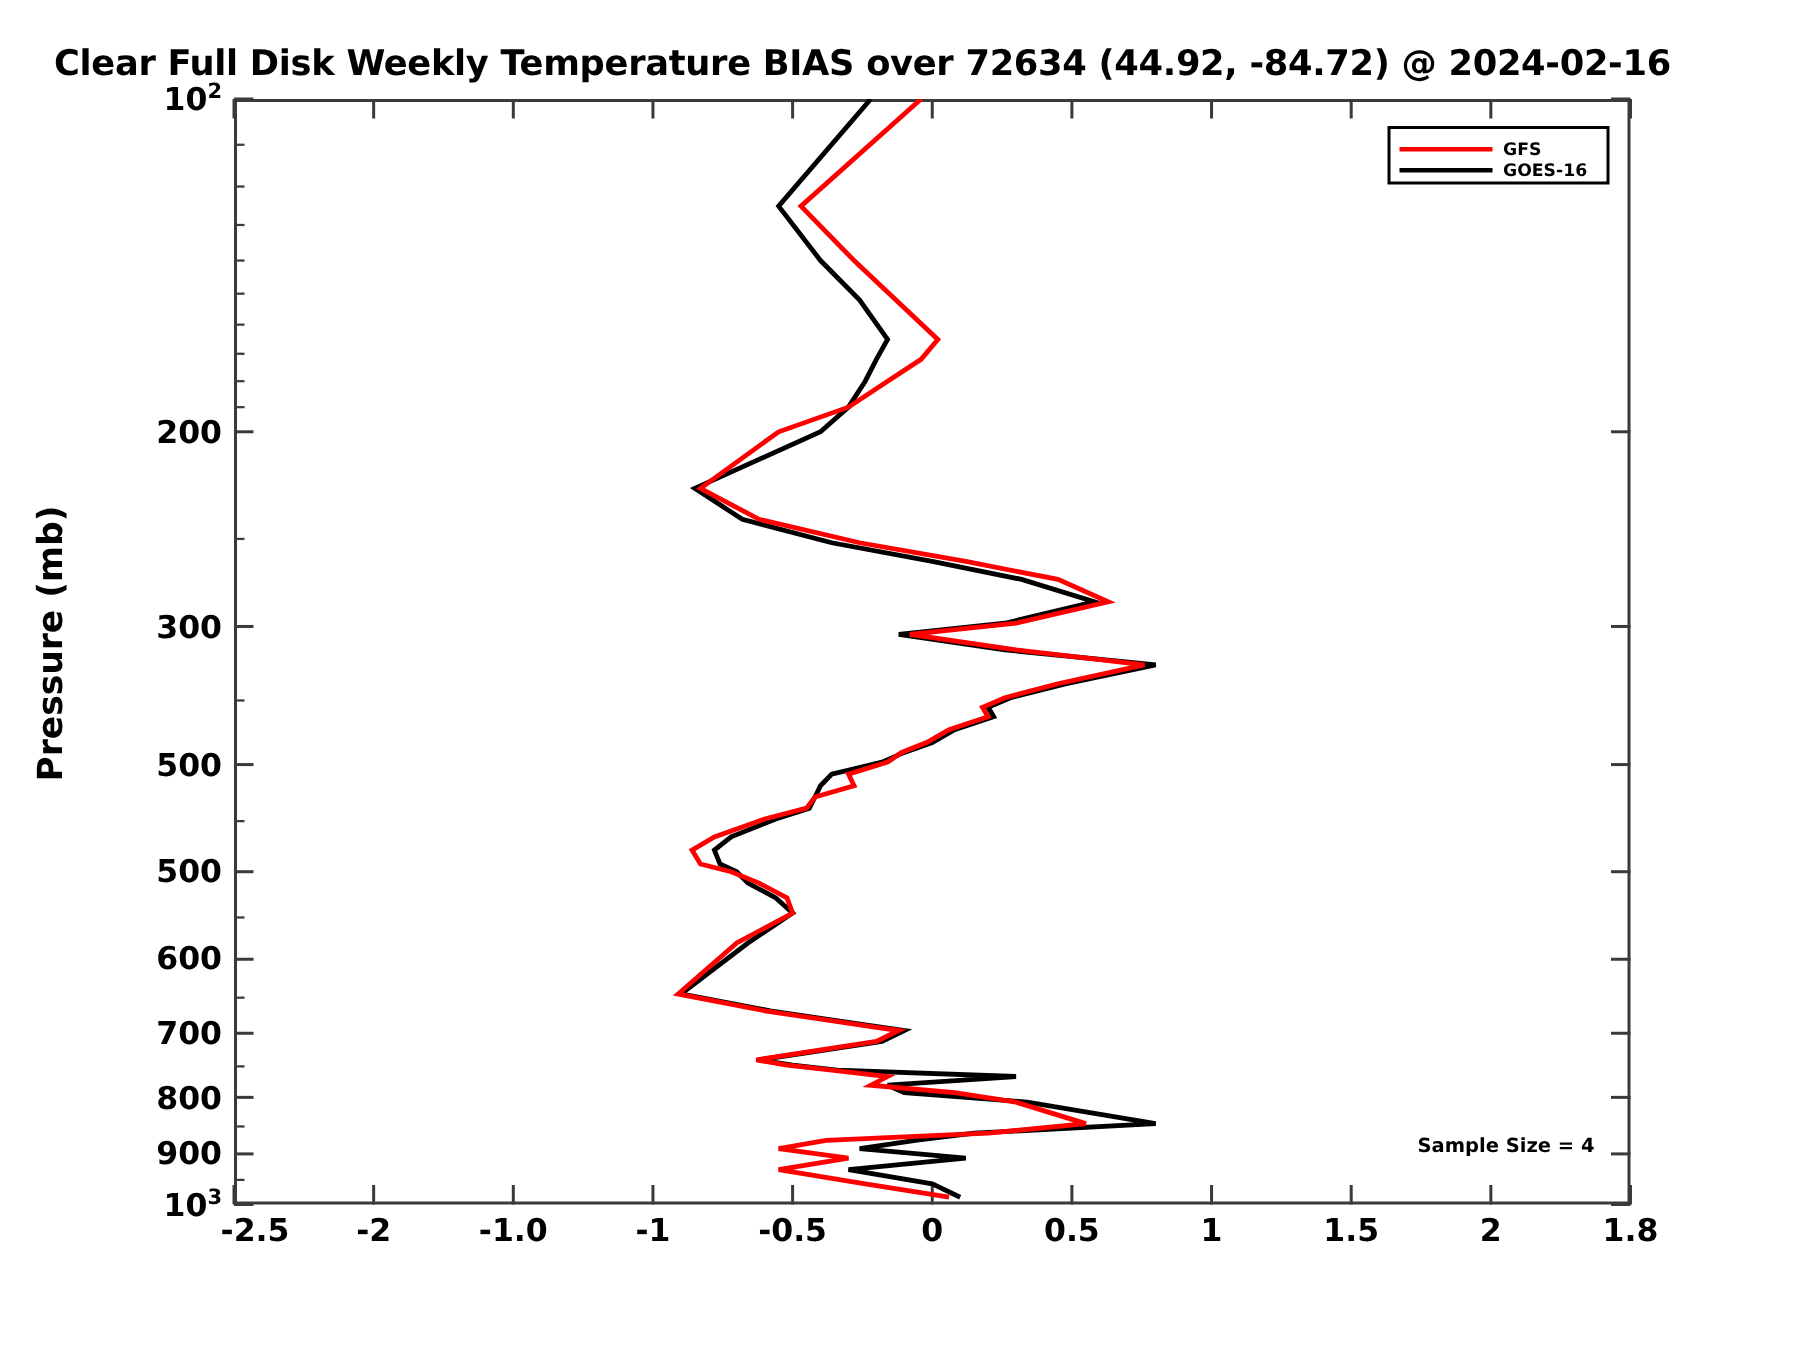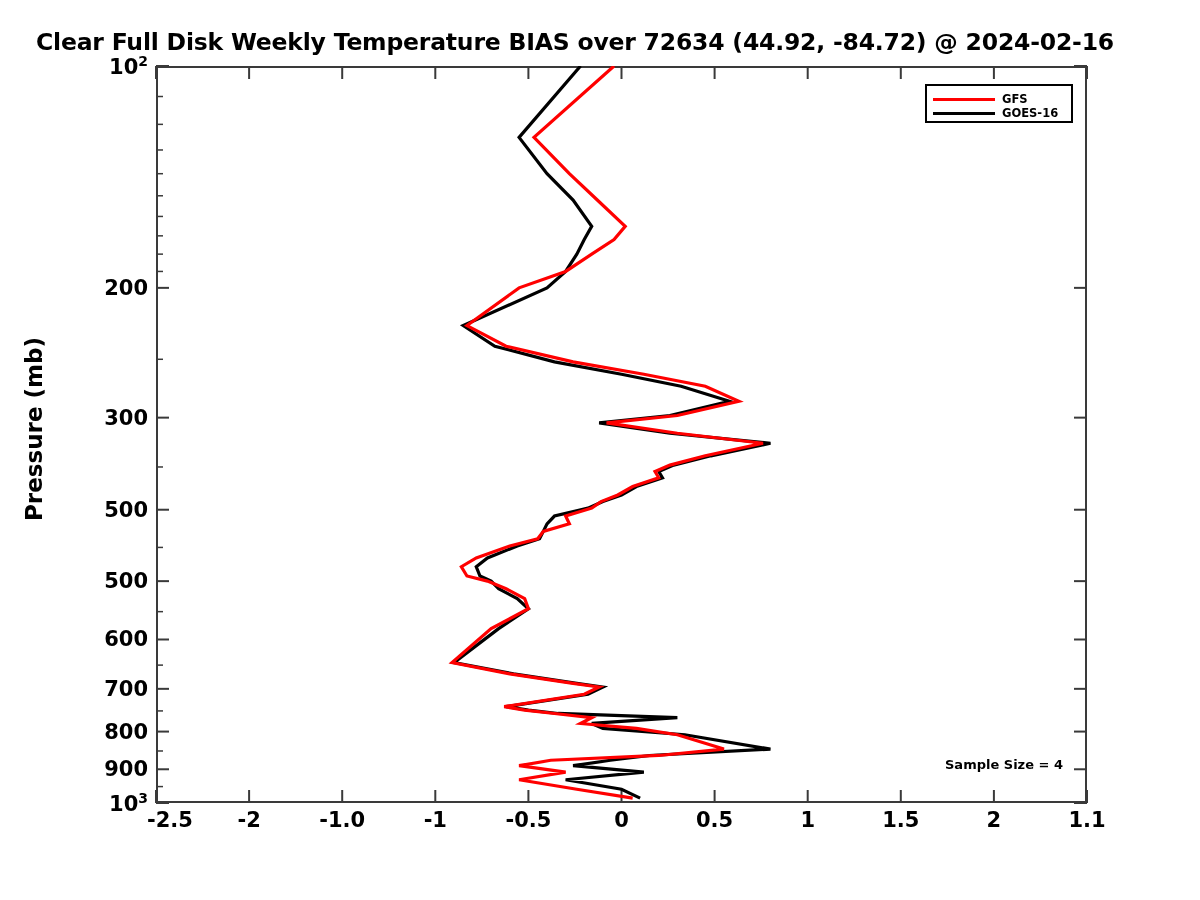--- a/index.html
+++ b/index.html
@@ -244,14 +244,14 @@
 <div class="xtick-label" style="left: 170px;">-2.5</div>
     <div class="xtick-label" style="left: 249.1px;">-2</div>
     <div class="xtick-label" style="left: 342.2px;">-1.0</div>
     <div class="xtick-label" style="left: 435.3px;">-1</div>
     <div class="xtick-label" style="left: 528.4px;">-0.5</div>
     <div class="xtick-label" style="left: 621.5px;">0</div>
     <div class="xtick-label" style="left: 714.6px;">0.5</div>
     <div class="xtick-label" style="left: 807.7px;">1</div>
     <div class="xtick-label" style="left: 900.8px;">1.5</div>
     <div class="xtick-label" style="left: 993.9px;">2</div>
-    <div class="xtick-label" style="left: 1087px;">1.1</div>
+    <div class="xtick-label" style="left: 1087px;">1.8</div>
   </div>
 
 </body></html>

